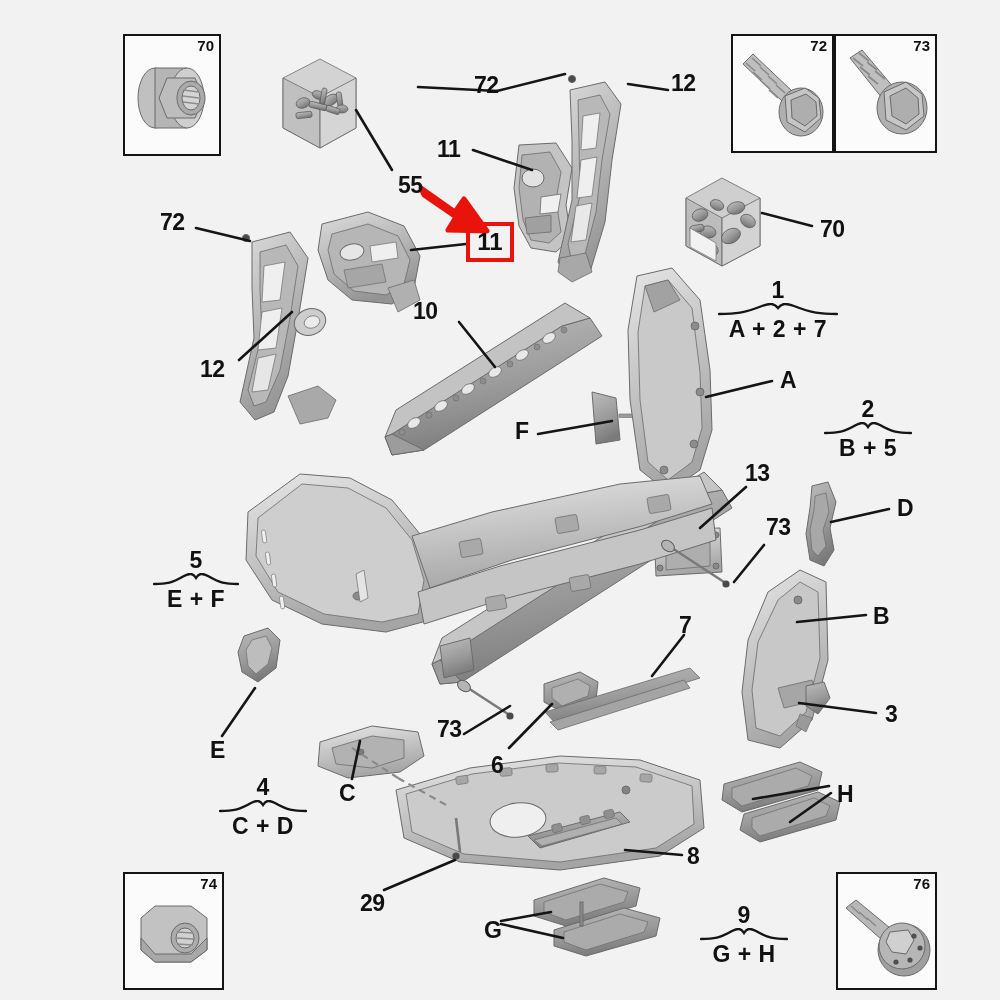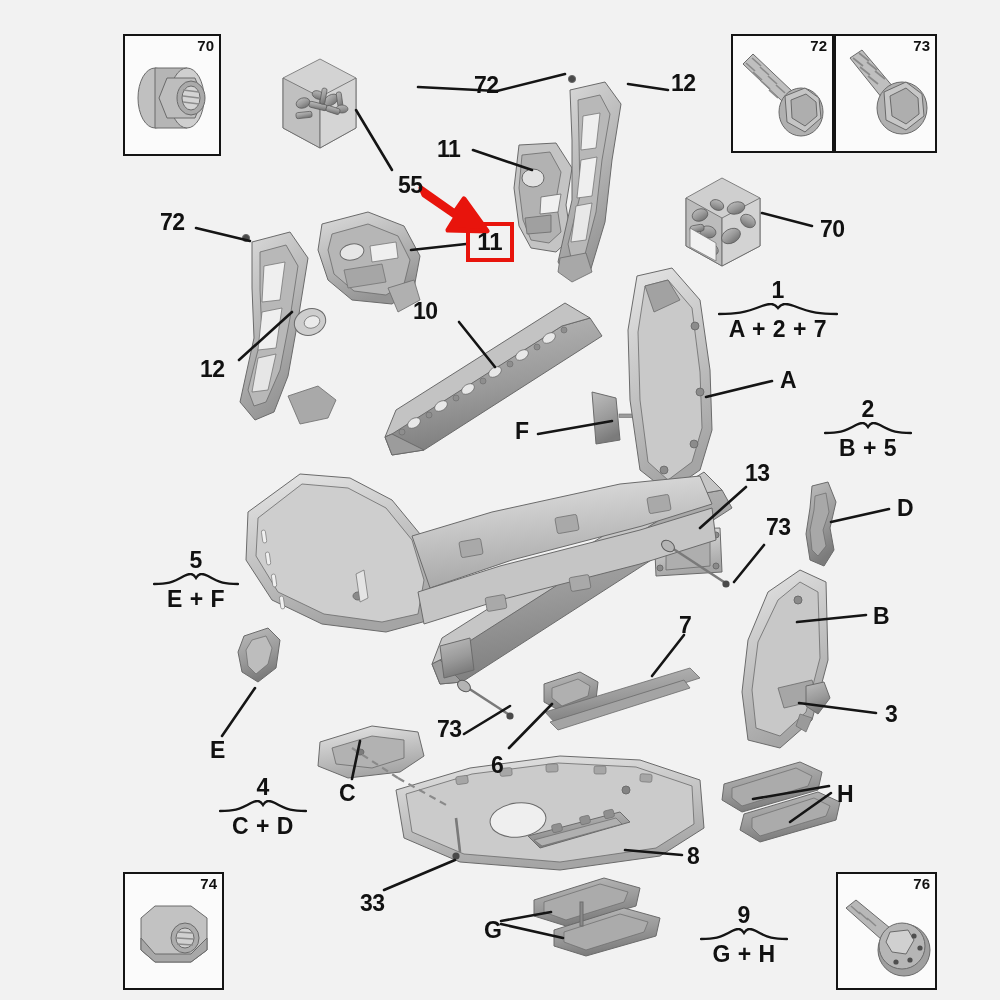--- a/index.html
+++ b/index.html
@@ -537,21 +537,21 @@
     <span class="label" style="left:897px;top:497px;">D</span>
     <span class="label" style="left:873px;top:605px;">B</span>
     <span class="label" style="left:679px;top:614px;">7</span>
     <span class="label" style="left:885px;top:703px;">3</span>
     <span class="label" style="left:437px;top:718px;">73</span>
     <span class="label" style="left:491px;top:754px;">6</span>
     <span class="label" style="left:339px;top:782px;">C</span>
     <span class="label" style="left:210px;top:739px;">E</span>
     <span class="label" style="left:837px;top:783px;">H</span>
     <span class="label" style="left:687px;top:845px;">8</span>
-    <span class="label" style="left:360px;top:892px;">33</span>
+    <span class="label" style="left:360px;top:892px;">29</span>
     <span class="label" style="left:484px;top:919px;">G</span>
   </div>
 
   <div class="layer-labels">
 
     <div class="group" style="left:718px;top:278px;width:120px;">
       <div class="g-num">1</div>
       <svg class="g-brace" viewBox="0 0 120 13" preserveAspectRatio="none">
         <path d="M1 11 C18 11 26 10 44 3 C52 0 56 0 60 5 C64 0 68 0 76 3 C94 10 102 11 119 11" fill="none" stroke="#151515" stroke-width="2.4" stroke-linecap="round"></path>
       </svg>

